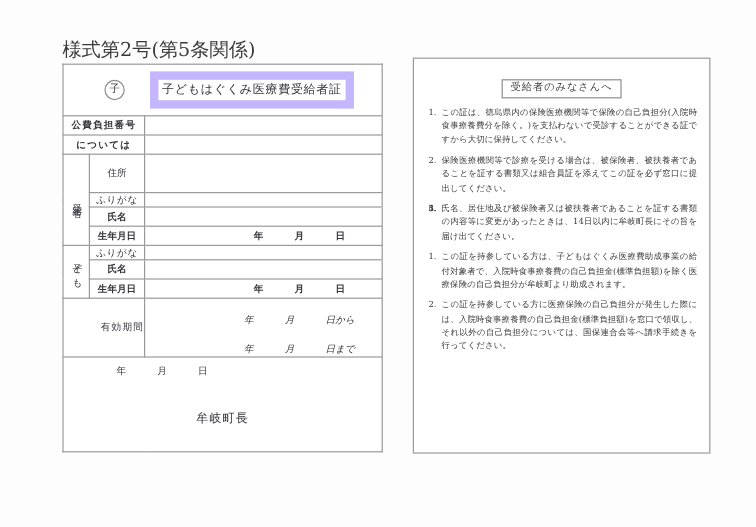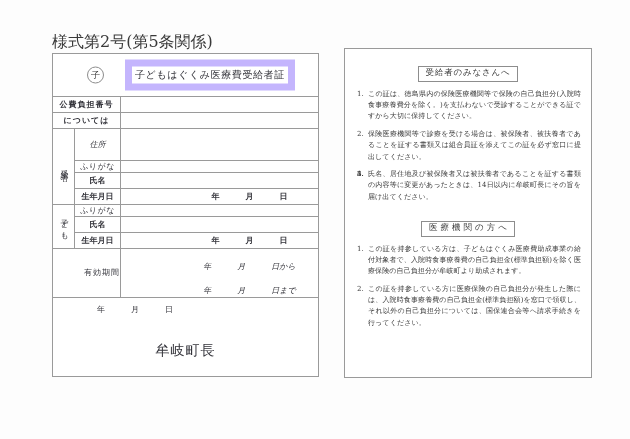--- a/index.html
+++ b/index.html
@@ -92,21 +92,20 @@
   }
   .furi-val {
     border-bottom: 1px dotted #b9b9b9 !important;
   }
   .row-h {
     height: 15px;
     font-weight: bold;
   }
   .addr-h {
     height: 31px;
-    font-style: italic;
   }
   .dateline {
     text-align: left;
     padding-left: 0;
   }
   .dateline i {
     font-style: normal;
     display: inline-block;
     font-size: 8px;
   }
@@ -130,21 +129,21 @@
     left: 16px;
     font-size: 8px;
   }
   .sig-date i { font-style: normal; display: inline-block; }
   .sig-name {
     position: absolute;
     top: 44px;
     left: 0;
     right: 0;
     text-align: center;
-    font-size: 14px;
+    font-size: 10px;
     letter-spacing: 1px;
   }
 
   
   #right-panel {
     position: absolute;
     left: 344px;
     top: 48px;
     width: 248px;
     height: 330px;
@@ -302,23 +301,20 @@
     </li>
     <li>
       <span class="num">4.</span>
     </li>
     <li>
       <span class="num">5.</span>
       <span>氏名、居住地及び被保険者又は被扶養者であることを証する書類の内容等に変更があったときは、14日以内に牟岐町長にその旨を届け出てください。</span>
     </li>
   </ol>
 
-  <div class="notice-head second spaced">
-    <span>医療機関の方へ</span>
-  </div>
 
   <ol class="notice-list">
     <li>
       <span class="num">1.</span>
       <span>この証を持参している方は、子どもはぐくみ医療費助成事業の給付対象者で、入院時食事療養費の自己負担金(標準負担額)を除く医療保険の自己負担分が牟岐町より助成されます。</span>
     </li>
     <li>
       <span class="num">2.</span>
       <span>この証を持参している方に医療保険の自己負担分が発生した際には、入院時食事療養費の自己負担金(標準負担額)を窓口で領収し、それ以外の自己負担分については、国保連合会等へ請求手続きを行ってください。</span>
     </li>

